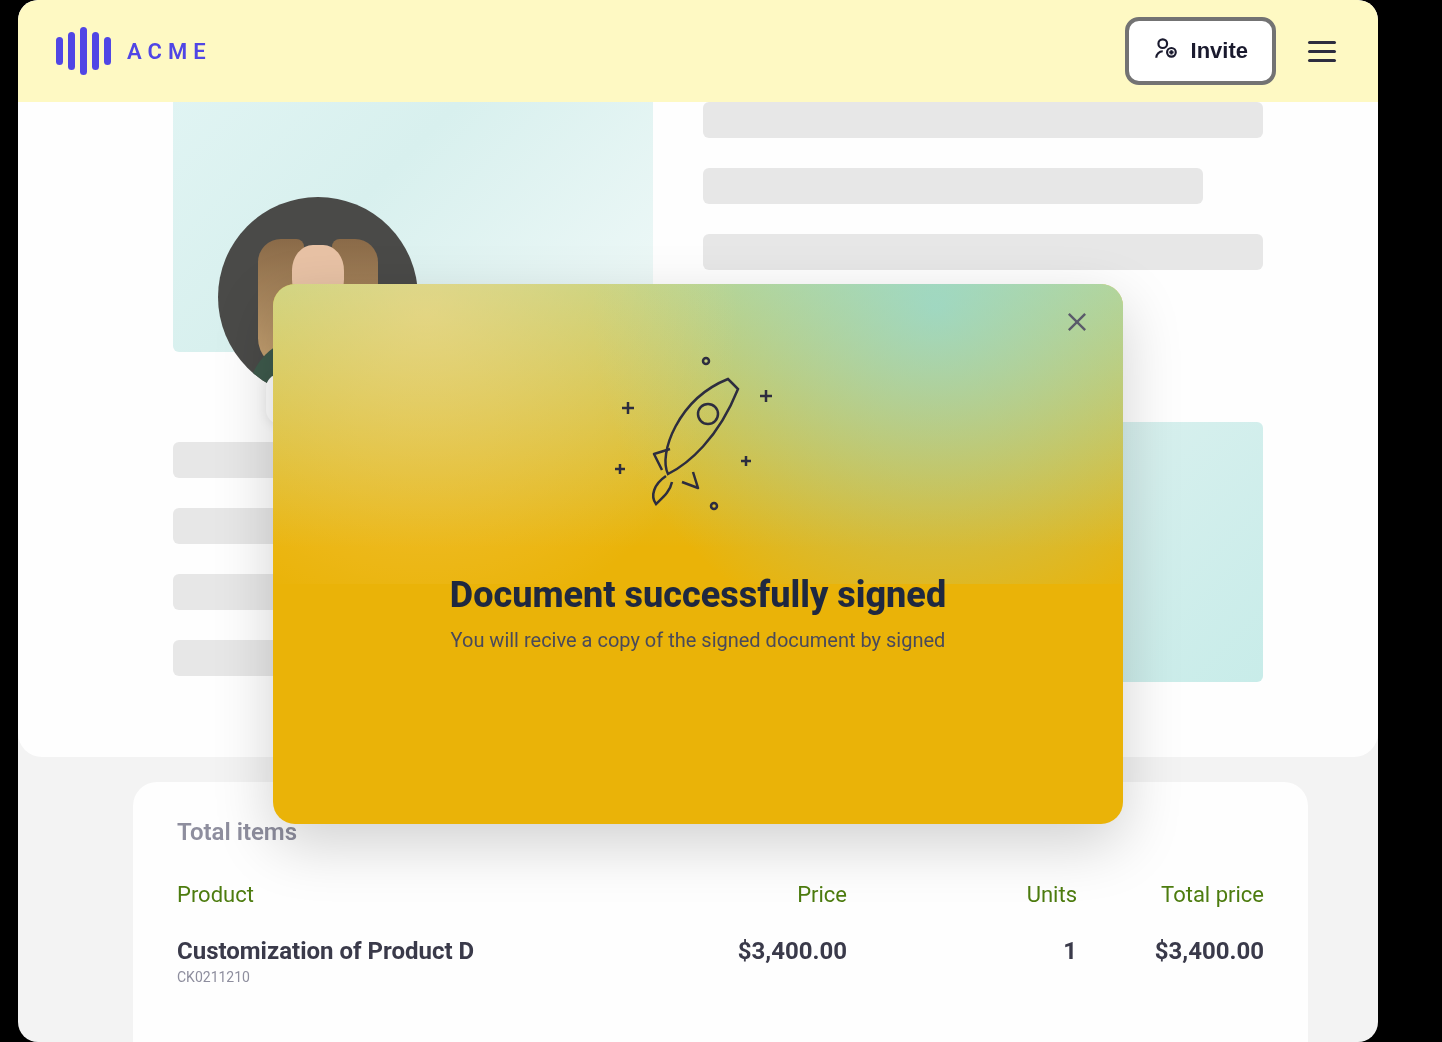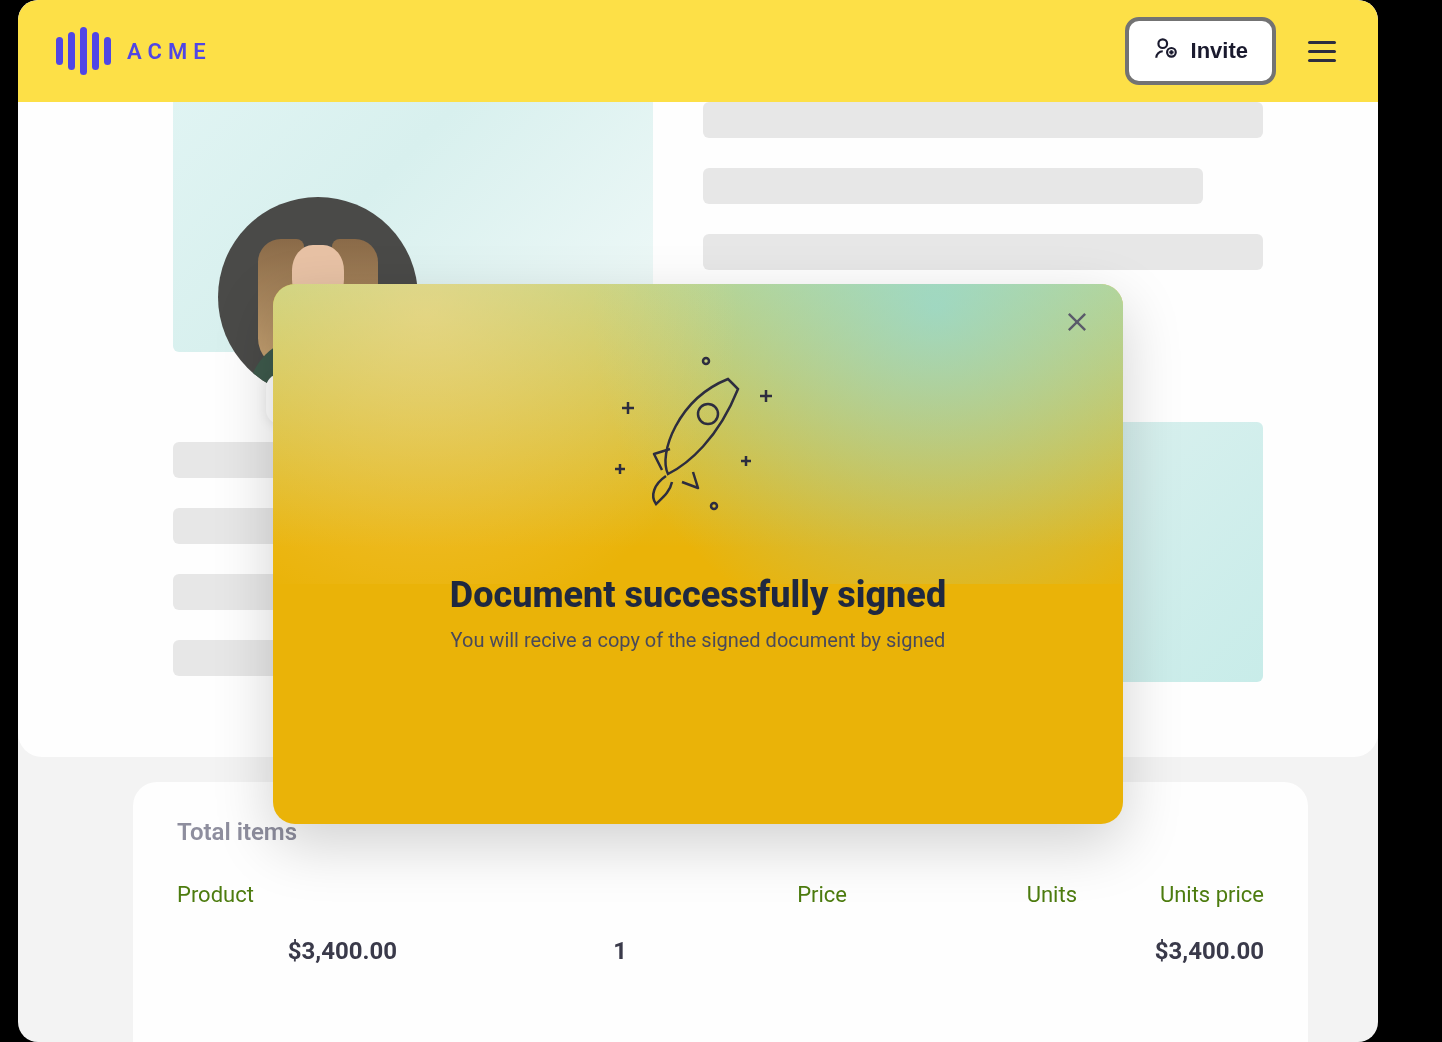--- a/index.html
+++ b/index.html
@@ -20,21 +20,21 @@
       background: #f3f3f3;
       border-radius: 20px;
       overflow: hidden;
     }
     .header {
       position: absolute;
       top: 0;
       left: 0;
       right: 0;
       height: 102px;
-      background: #fde047;
+      background: #fef9c3;
       display: flex;
       align-items: center;
       justify-content: space-between;
       padding: 0 36px 0 38px;
       z-index: 50;
       border-radius: 20px 20px 0 0;
     }
     .logo-area { display: flex; align-items: center; gap: 16px; }
     .logo-bars { display: flex; align-items: center; gap: 5px; height: 48px; }
     .logo-bar { width: 7px; background: #5046e5; border-radius: 4px; }
@@ -228,23 +228,27 @@
       </div>
       <div class="hero-img-right"></div>
     </div>
 
     <div class="lower-panel">
       <div class="quoted-title">Total items</div>
       <div class="table-head">
         <div class="col-product">Product</div>
         <div class="col-price">Price</div>
         <div class="col-units">Units</div>
-        <div class="col-total">Units price</div>
+        <div class="col-total">Total price</div>
       </div>
       <div class="table-row">
+        <div class="col-product">
+          <div class="row-product-name">Customization of Product D</div>
+          <div class="row-product-sku">CK0211210</div>
+        </div>
         <div class="col-price row-val">$3,400.00</div>
         <div class="col-units row-val">1</div>
         <div class="col-total row-val">$3,400.00</div>
       </div>
     </div>
   </div>
 
   <div class="modal-overlay">
     <div class="modal">
       <div class="modal-gradient"></div>

